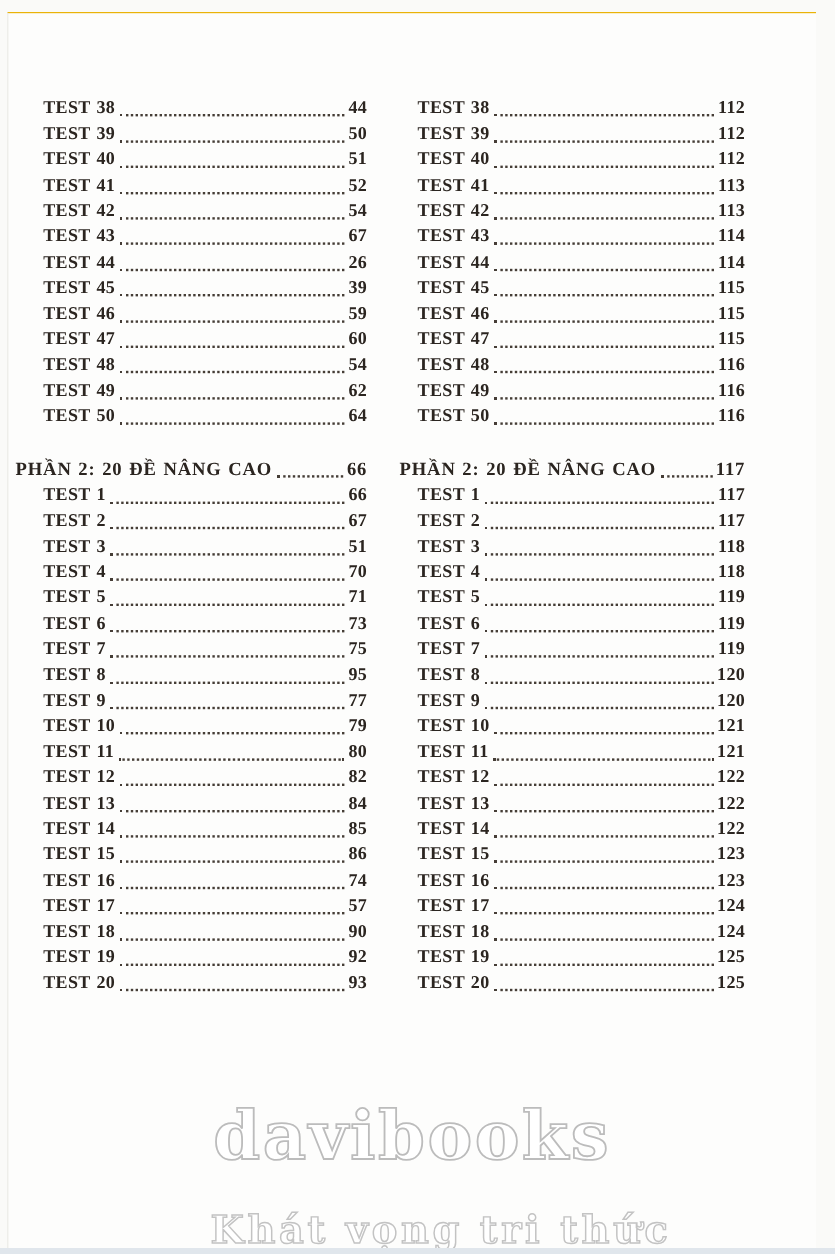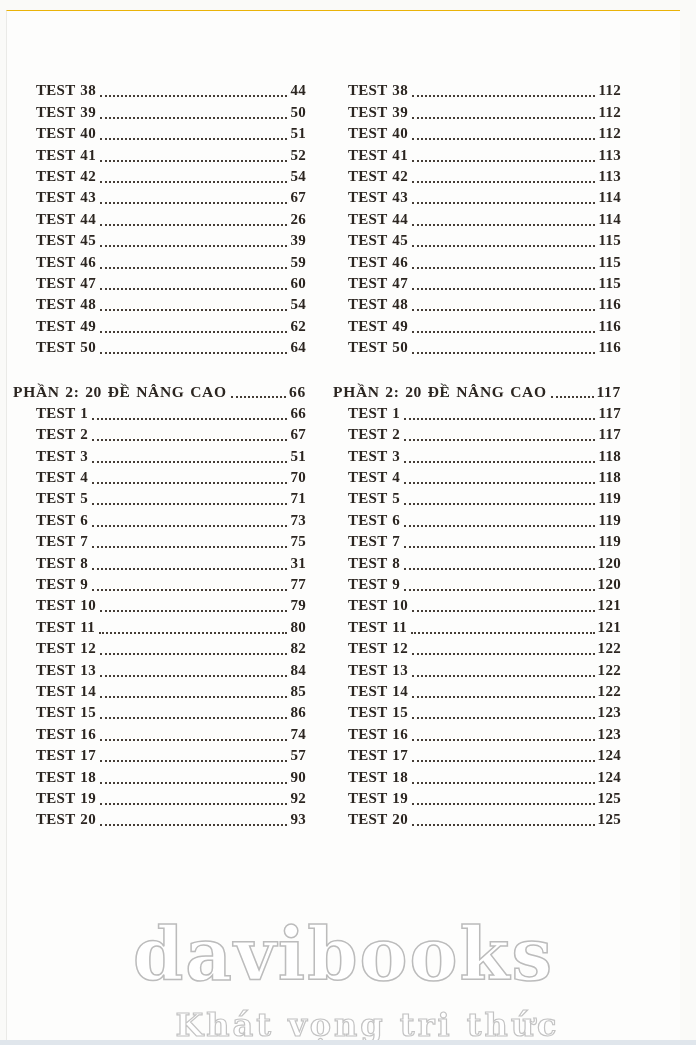--- a/index.html
+++ b/index.html
@@ -49,21 +49,21 @@
     margin: 0 3px 4px 4px;
   }
   .toc-row.heading .leader { margin-bottom: 4px; }
   .wm-brand {
     position: absolute;
     left: 0; width: 100%;
     top: 908px;
     text-align: center;
     font-family: "DejaVu Serif", serif;
     font-weight: bold;
-    font-size: 72px;
+    font-size: 56px;
     line-height: 1;
     letter-spacing: 2px;
     color: #ffffff;
     -webkit-text-stroke: 1.5px #bcbcbc;
     pointer-events: none;
   }
   .wm-tagline {
     position: absolute;
     left: 0; width: 100%;
     top: 998px;
@@ -195,21 +195,21 @@
             <span class="page-num">73</span>
           </div>
           <div class="toc-row entry">
             <span class="label">TEST 7</span>
             <span class="leader"></span>
             <span class="page-num">75</span>
           </div>
           <div class="toc-row entry">
             <span class="label">TEST 8</span>
             <span class="leader"></span>
-            <span class="page-num">31</span>
+            <span class="page-num">95</span>
           </div>
           <div class="toc-row entry">
             <span class="label">TEST 9</span>
             <span class="leader"></span>
             <span class="page-num">77</span>
           </div>
           <div class="toc-row entry">
             <span class="label">TEST 10</span>
             <span class="leader"></span>
             <span class="page-num">79</span>

